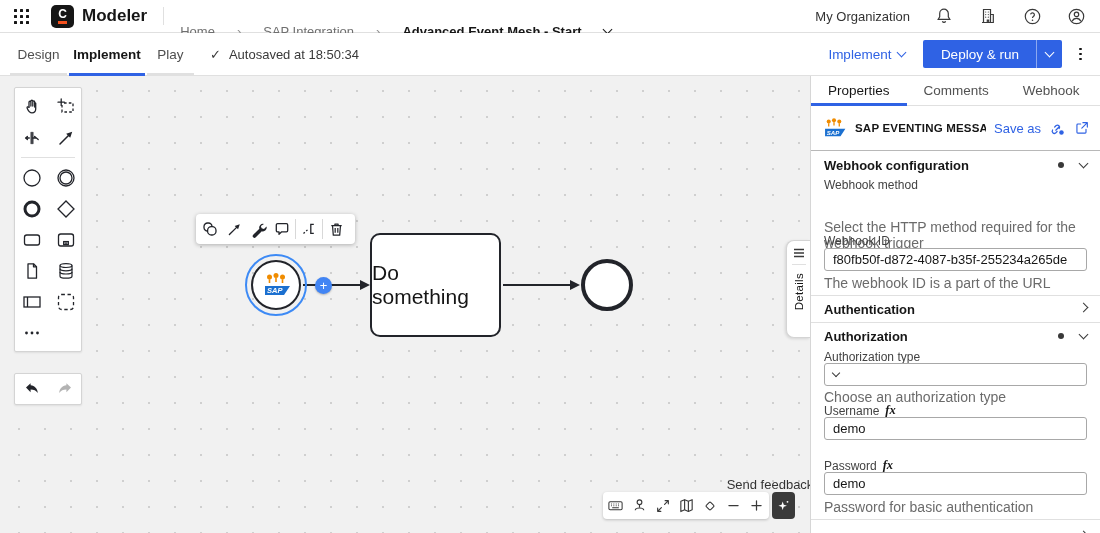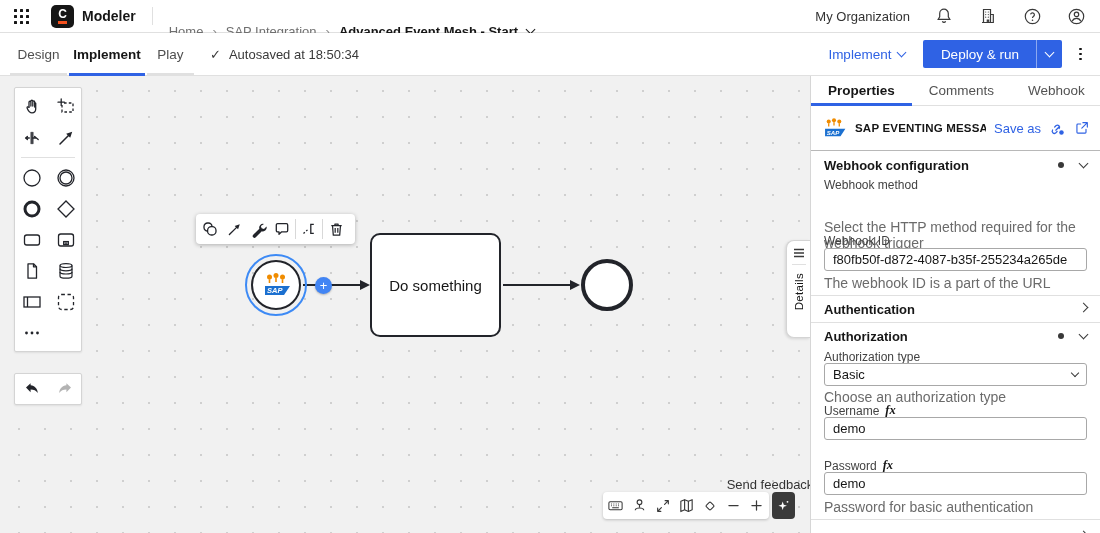--- a/index.html
+++ b/index.html
@@ -11,23 +11,23 @@
   body{font-family:"Liberation Sans",sans-serif; position:relative; background:#fff; overflow:hidden; color:var(--ink);}
   svg{display:block;}
 
   
   .topbar{position:absolute;left:0;top:0;width:1100px;height:33px;background:#fff;border-bottom:1px solid var(--line);display:flex;align-items:center;padding:0 14px;}
   .waffle{display:grid;grid-template-columns:repeat(3,3px);grid-gap:3px;margin-right:22px;cursor:pointer;}
   .waffle i{width:3px;height:3px;background:#161616;border-radius:0.5px;}
   .logo{width:23px;height:23px;background:#161616;border-radius:5px;display:flex;align-items:center;justify-content:center;flex-direction:column;margin-right:8px;}
   .logo .c{color:#fff;font-size:12px;font-weight:700;line-height:11px;}
   .logo .bar{width:9px;height:3px;background:#f4511e;margin-top:1px;}
-  .appname{font-size:14px;font-weight:700;margin-right:16px;}
+  .appname{font-size:17px;font-weight:700;margin-right:16px;}
   .vdiv{width:1px;height:18px;background:var(--line);margin-right:16px;}
-  .crumb{display:flex;align-items:center;gap:9px;font-size:13px;color:var(--gray);margin-top:30px;}
+  .crumb{display:flex;align-items:center;gap:22px;font-size:13px;color:var(--gray);margin-top:30px;}
   .crumb .sep{color:#8d8d8d;font-size:13px;}
   .crumb .last{color:var(--ink);font-weight:700;}
   .chev{display:inline-block;width:7px;height:7px;border-right:1.6px solid currentColor;border-bottom:1.6px solid currentColor;transform:rotate(45deg);margin-top:-3px;}
   .top-right{margin-left:auto;display:flex;align-items:center;gap:24px;}
   .org{font-size:13px;color:#333;}
   .icon-btn{width:20px;height:20px;display:flex;align-items:center;justify-content:center;cursor:pointer;color:#393939;}
 
   
   .modebar{position:absolute;left:0;top:33px;width:1100px;height:43px;background:#fff;border-bottom:1px solid var(--line);display:flex;align-items:center;}
   .tab{height:43px;display:flex;align-items:center;justify-content:center;font-size:13.5px;color:#4f4f4f;position:relative;cursor:pointer;}
@@ -61,37 +61,37 @@
   .ctx-div{width:1px;height:20px;background:#d8d8d8;margin:0 1px;}
 
   .sel-ring{position:absolute;left:245px;top:178px;width:62px;height:62px;border:2.5px solid var(--sel);border-radius:50%;}
   .start-event{position:absolute;left:251px;top:184px;width:50px;height:50px;background:#fff;border:2px solid var(--shape);border-radius:50%;display:flex;align-items:center;justify-content:center;cursor:pointer;}
   .plus-btn{position:absolute;left:315px;top:201px;width:17px;height:17px;border-radius:50%;background:#4285f4;color:#fff;display:flex;align-items:center;justify-content:center;font-size:13px;line-height:15px;cursor:pointer;box-shadow:0 1px 2px rgba(0,0,0,.25);}
   .flow{position:absolute;height:2.2px;background:var(--shape);top:208px;}
   .flow1{left:303px;width:57px;}
   .flow2{left:503px;width:67px;}
   .arrowhead{position:absolute;width:0;height:0;border-top:5.5px solid transparent;border-bottom:5.5px solid transparent;border-left:10px solid var(--shape);top:204px;}
   .ah1{left:360px;} .ah2{left:570px;}
-  .task{position:absolute;left:370px;top:157px;width:131px;height:104px;background:#fff;border:2.4px solid var(--shape);border-radius:10px;display:flex;align-items:center;justify-content:center;font-size:15px;color:var(--ink);cursor:pointer;}
+  .task{position:absolute;left:370px;top:157px;width:131px;height:104px;background:#fff;border:2.4px solid var(--shape);border-radius:10px;display:flex;align-items:center;justify-content:center;font-size:21px;color:var(--ink);cursor:pointer;}
   .end-event{position:absolute;left:581px;top:183px;width:52px;height:52px;background:#fff;border:4.5px solid var(--shape);border-radius:50%;cursor:pointer;}
 
   .details-tab{position:absolute;left:786px;top:164px;width:24px;height:98px;background:#fff;border:1px solid #d4d4d4;border-right:none;border-radius:8px 0 0 8px;box-shadow:-1px 1px 3px rgba(0,0,0,.12);display:flex;flex-direction:column;align-items:center;padding-top:7px;cursor:pointer;}
   .details-tab .hr{width:14px;height:1px;background:var(--line);margin:6px 0 8px;}
   .details-label{writing-mode:vertical-rl;transform:rotate(180deg);font-size:11.5px;color:var(--ink);letter-spacing:.3px;}
 
   .feedback{position:absolute;left:720px;top:401px;width:100px;text-align:center;font-size:13px;color:#333;cursor:pointer;}
   .zoombar{position:absolute;left:603px;top:416px;width:166px;height:27px;background:#fff;border-radius:4px;box-shadow:0 1px 3px rgba(0,0,0,.22);display:flex;align-items:center;justify-content:space-evenly;}
   .zb{width:22px;height:23px;display:flex;align-items:center;justify-content:center;cursor:pointer;color:#393939;}
   .ai-btn{position:absolute;left:772px;top:416px;width:23px;height:27px;background:#3a3a3a;border-radius:4px;display:flex;align-items:center;justify-content:center;cursor:pointer;}
 
   
   .props{position:absolute;left:810px;top:76px;width:290px;height:457px;background:#fff;border-left:1px solid #d6d6d6;overflow:hidden;}
   .ptabs{position:absolute;left:0;top:0;width:100%;height:30px;border-bottom:1px solid var(--line);display:flex;}
   .ptab{padding:0 17px;display:flex;align-items:center;font-size:13.5px;color:#525252;position:relative;cursor:pointer;}
-  .ptab.active{font-weight:700;color:var(--ink);}
+  .ptab.active{font-weight:400;color:var(--ink);}
   .ptab.active::after{content:"";position:absolute;left:0;right:0;bottom:-1px;height:3px;background:var(--blue);}
   .el-header{position:absolute;left:0;top:30px;width:100%;height:45px;display:flex;align-items:center;padding:0 10px;gap:8px;border-bottom:1px solid #b8b8b8;}
   .el-title{flex:1;font-size:11.5px;font-weight:700;letter-spacing:.2px;color:var(--ink);white-space:nowrap;overflow:hidden;}
   .saveas{color:var(--blue);font-size:13px;cursor:pointer;white-space:nowrap;}
   .blue-ic{color:var(--blue);cursor:pointer;}
 
   .sec-head{position:absolute;left:0;width:100%;display:flex;align-items:center;padding:0 13px;font-size:13px;font-weight:700;color:var(--ink);cursor:pointer;}
   .sec-head .spacer{flex:1;}
   .dot{width:6px;height:6px;border-radius:50%;background:#393939;margin-right:16px;}
   .sec-chev{width:7px;height:7px;border-right:1.5px solid #393939;border-bottom:1.5px solid #393939;transform:rotate(45deg);margin-top:-3px;}
@@ -495,21 +495,20 @@
   <div class="hrline" style="top:246px;"></div>
 
   <div class="sec-head" style="top:248px;height:24px;">
     <span>Authorization</span>
     <span class="spacer"></span>
       <span class="dot"></span>
     <span class="sec-chev"></span>
   </div>
   <div class="flabel" style="top:274px;">Authorization type</div>
   <div class="control select" style="top:287px;">
-    <span class="val">Basic</span>
     <span class="sel-chev"></span>
   </div>
   <div class="helper" style="top:313px;">Choose an authorization type</div>
   <div class="flabel" style="top:327px;">
     <span>Username</span>
     <span class="fx">fx</span>
   </div>
   <div class="control" style="top:341px;">
     <input value="demo" style="">
   </div>

